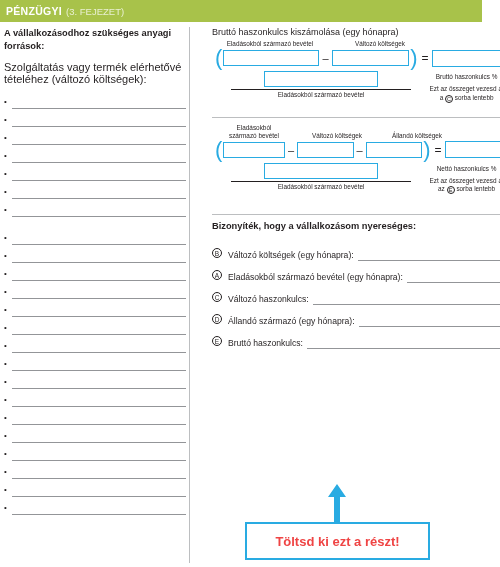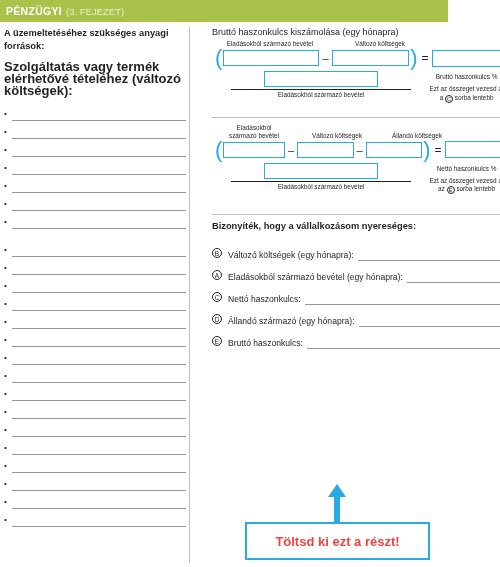--- a/index.html
+++ b/index.html
@@ -8,21 +8,21 @@
     font-family: "Liberation Sans", sans-serif;
     background: #ffffff;
     color: #231f20;
     overflow: hidden;
     position: relative;
   }
   .page { width: 500px; height: 567px; position: relative; }
 
   
   .header {
-    position: absolute; left: 0; top: 0; width: 448px; height: 22px;
+    position: absolute; left: 0; top: 0; width: 482px; height: 22px;
     background: #a8c24a;
     display: flex; align-items: center;
   }
   .header .h-title {
     font-size: 10.5px; font-weight: bold; color: #ffffff;
     letter-spacing: .3px; margin-left: 6px;
   }
   .header .h-sub {
     font-size: 9.5px; color: #e9f0d2; margin-left: 4px;
   }
@@ -38,21 +38,21 @@
   .col-right {
     position: absolute; left: 212px; top: 27px; width: 301px; height: 536px;
   }
 
   
   .lead {
     font-size: 9.3px; font-weight: bold; color: #231f20; line-height: 13px;
     margin-bottom: 8px;
   }
   .para {
-    font-size: 13px; color: #231f20; line-height: 12px; margin-bottom: 6px; font-weight: bold;
+    font-size: 11px; color: #231f20; line-height: 12px; margin-bottom: 6px;
   }
   .bullet-row {
     display: flex; align-items: flex-end; height: 18px;
   }
   .bullet-dot {
     font-size: 8px; color: #231f20; width: 8px; line-height: 10px;
     padding-bottom: 2px;
   }
   .bullet-line {
     flex: 1; border-bottom: 1px solid #939598; height: 14px;
@@ -150,21 +150,21 @@
 <div class="page">
 
   <div class="header">
     <span class="h-title">PÉNZÜGYI</span>
     <span class="h-sub">(3. FEJEZET)</span>
   </div>
 
   <div class="divider-v"></div>
 
   <div class="col-left">
-    <div class="lead">A üzemeltetéséhez szükséges anyagi források:</div>
+    <div class="lead">A vállalkozásodhoz szükséges anyagi források:</div>
     <div class="para">Szolgáltatás vagy termék elérhetővé tételéhez (változó költségek):</div>
     <div id="group1">
         <div class="bullet-row">
           <span class="bullet-dot">•</span>
           <span class="bullet-line"></span>
         </div>
         <div class="bullet-row">
           <span class="bullet-dot">•</span>
           <span class="bullet-line"></span>
         </div>
@@ -360,21 +360,21 @@
             <span class="proof-pct"></span>
           </div>
           <div class="proof-row">
             <span class="proof-mark"><span class="circ-lg">A</span></span>
             <span class="proof-label">Eladásokból származó bevétel (egy hónapra):</span>
             <span class="proof-line"></span>
             <span class="proof-pct"></span>
           </div>
           <div class="proof-row">
             <span class="proof-mark"><span class="circ-lg">C</span></span>
-            <span class="proof-label">Nettó haszonkulcs:</span>
+            <span class="proof-label">Változó haszonkulcs:</span>
             <span class="proof-line"></span>
             <span class="proof-pct">%</span>
           </div>
           <div class="proof-row">
             <span class="proof-mark"><span class="circ-lg">D</span></span>
             <span class="proof-label">Állandó származó (egy hónapra):</span>
             <span class="proof-line"></span>
             <span class="proof-pct"></span>
           </div>
           <div class="proof-row">

